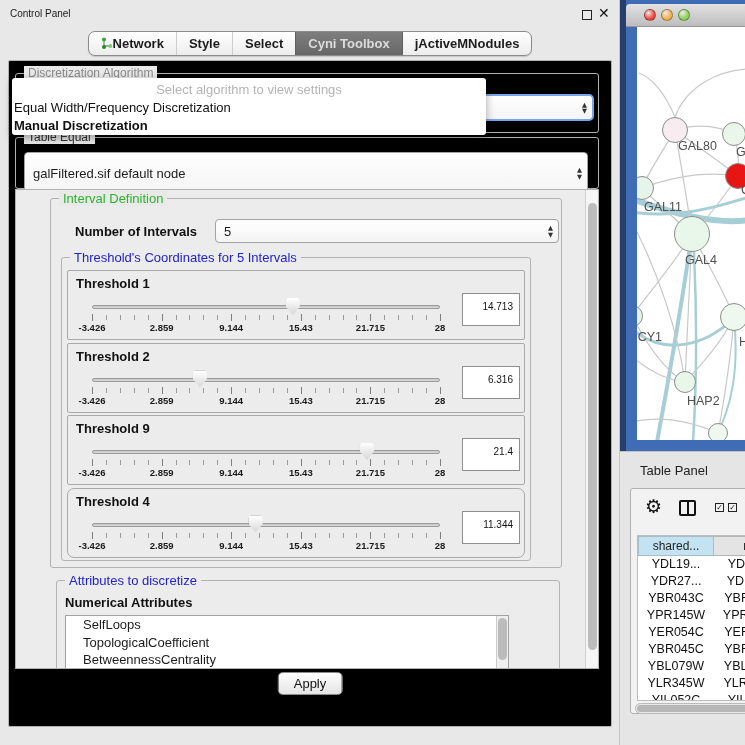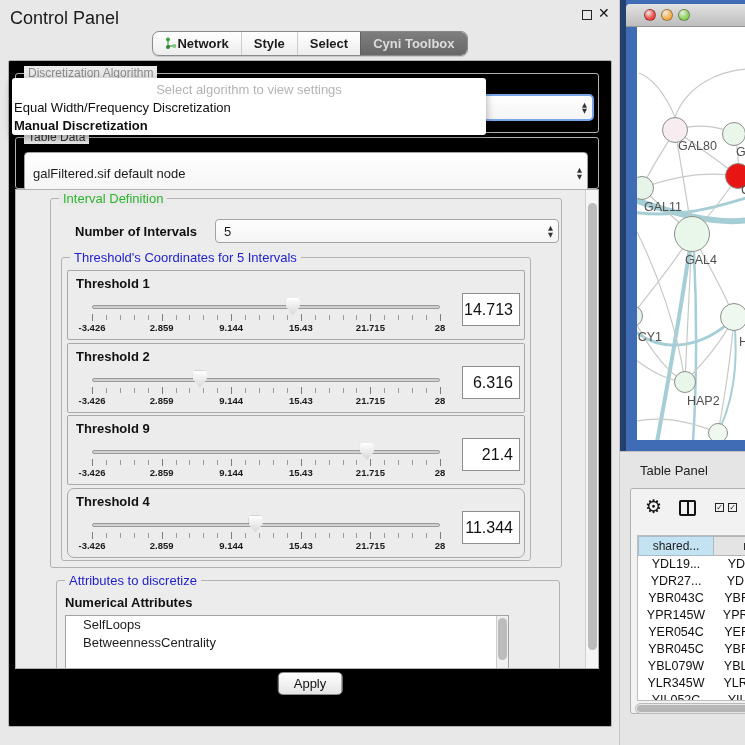--- a/index.html
+++ b/index.html
@@ -2,21 +2,21 @@
 <html><head>
 <meta charset="utf-8">
 <style>
   html,body{margin:0;padding:0;background:#e4e4e4;}
   *{box-sizing:border-box;}
   #stage{position:relative;width:745px;height:745px;overflow:hidden;
          font-family:"Liberation Sans",sans-serif;background:#e4e4e4;}
 
   
   #control-panel{position:absolute;left:0;top:0;width:620px;height:745px;background:#e8e8e8;border-right:1px solid #c6c6c6;}
-  #cp-title{position:absolute;left:10px;top:8px;font-size:18px;color:#1a1a1a;}
+  #cp-title{position:absolute;left:10px;top:8px;font-size:10px;color:#1a1a1a;}
   #float-btn{position:absolute;left:582px;top:10px;width:10px;height:10px;border:1.5px solid #222;background:#e8e8e8;}
   #close-btn{position:absolute;left:598px;top:5px;font-size:14px;font-weight:bold;color:#111;font-family:"DejaVu Sans",sans-serif;}
 
   .seg-bar{display:inline-flex;border:1px solid #8b8b8b;border-radius:7px;overflow:hidden;height:25px;background:linear-gradient(#ffffff,#ededed);box-shadow:0 1px 1px rgba(0,0,0,.15);}
   .seg{padding:0 12px;display:flex;align-items:center;font-size:13px;font-weight:600;color:#1c1c1c;border-left:1px solid #cdcdcd;white-space:nowrap;}
   .seg:first-child{border-left:none;}
   .seg.sel{background:linear-gradient(#7e7e7e,#676767);color:#dcdcdc;border-left-color:#5f5f5f;}
   .seg.sel + .seg{border-left-color:#5f5f5f;}
   #top-tabs{position:absolute;left:0;top:31px;width:620px;display:flex;justify-content:center;}
   #bottom-tabs{position:absolute;left:0;top:642px;width:100%;display:flex;justify-content:center;z-index:5;}
@@ -47,21 +47,21 @@
 
   
   .trow{position:absolute;left:5px;width:458px;height:70px;border:1px solid #a9a9a9;background:#ececec;border-radius:2px;}
   .trow-title{position:absolute;left:8px;top:5px;font-size:13px;font-weight:bold;color:#111;}
   .slider{position:absolute;left:24px;top:34px;width:348px;height:30px;}
   .track{position:absolute;left:0;top:0;width:348px;height:4px;background:linear-gradient(#c6c6c6,#dadada);border:1px solid #9b9b9b;border-radius:3px;}
   .thumb{position:absolute;top:-7px;width:14px;height:17px;background:linear-gradient(#ffffff,#d6d6d6);clip-path:polygon(12% 0,88% 0,100% 14%,100% 52%,50% 100%,0 52%,0 14%);filter:drop-shadow(0 0 1px rgba(60,60,60,.8));}
   .ticks{position:absolute;left:0;top:10px;width:348px;height:5px;background:repeating-linear-gradient(to right,#9a9a9a 0,#9a9a9a 1px,transparent 1px,transparent 4%);}
   .majtick{position:absolute;top:9px;width:1px;height:7px;background:#7e7e7e;}
   .ticklabel{position:absolute;top:17px;transform:translateX(-50%);font-size:9.5px;font-weight:600;color:#1a1a1a;white-space:nowrap;}
-  .valbox{position:absolute;left:394px;top:22px;width:58px;height:33px;background:#fff;border:1px solid #8f8f8f;font-size:16px;color:#111;text-align:right;padding:7px 6px 13px 0;}
+  .valbox{position:absolute;left:394px;top:22px;width:58px;height:33px;background:#fff;border:1px solid #8f8f8f;font-size:10px;color:#111;text-align:right;padding:7px 6px 13px 0;}
 
   
   #attr-list{position:absolute;left:8px;top:34px;width:444px;height:54px;background:#fff;border:1px solid #a2a2a2;overflow:hidden;}
   #attr-list .item{font-size:13px;color:#1c1c1c;line-height:17.5px;padding-left:17px;white-space:nowrap;}
   #attr-vscroll{position:absolute;right:0;top:0;width:12px;height:100%;background:#f0f0f0;border-left:1px solid #ccc;}
   #attr-vscroll .thumbv{left:1px;top:2px;height:42px;}
 
   #apply-btn{position:absolute;left:50%;transform:translateX(-50%);top:611px;padding:3px 15px;font-size:13px;color:#111;background:linear-gradient(#ffffff,#e4e4e4);border:1px solid #8d8d8d;border-radius:5px;font-family:"Liberation Sans",sans-serif;}
 
   
@@ -117,38 +117,41 @@
           </div>
           <div class="seg">
             <span>Style</span>
           </div>
           <div class="seg">
             <span>Select</span>
           </div>
           <div class="seg sel">
             <span>Cyni Toolbox</span>
           </div>
+          <div class="seg">
+            <span>jActiveMNodules</span>
+          </div>
         </div>
       </div>
 
     <div id="main-box">
 
       <div class="group" id="algo-group" style="left:6px;top:12px;width:584px;height:60px;">
         <span class="glabel gray">Discretization Algorithm</span>
         <div class="combo focusring" style="left:6px;top:20px;width:572px;height:27px;">
           <span class="ctext ghost">Select algorithm to view settings</span>
           <span class="stepper">
               <span>▲</span>
               <span>▼</span>
             </span>
         </div>
       </div>
 
       <div class="group" id="tabledata-group" style="left:6px;top:76px;width:584px;height:52px;">
-        <span class="glabel">Table Data</span>
+        <span class="glabel">Table Equal</span>
         <div class="combo" style="left:8px;top:14px;width:564px;height:42px;">
           <span class="ctext">galFiltered.sif default node</span>
           <span class="stepper">
               <span>▲</span>
               <span>▼</span>
             </span>
         </div>
       </div>
 
       <div id="scroll-panel">
@@ -255,20 +258,21 @@
 </div>
           </div>
         </div>
 
         <div class="group" id="attr-group" style="left:40px;top:390px;width:504px;height:116px;">
           <span class="glabel blue" style="background:#ececec;">Attributes to discretize</span>
           <div style="position:absolute;left:8px;top:14px;font-size:13px;font-weight:bold;color:#111;">Numerical Attributes</div>
           <div id="attr-list">
             <div id="attr-items">
                 <div class="item">SelfLoops</div>
+                <div class="item">TopologicalCoefficient</div>
                 <div class="item">BetweennessCentrality</div>
               </div>
             <div class="vscroll" id="attr-vscroll">
                 <div class="thumbv" style="top:2px;height:42px;"></div>
               </div>
           </div>
         </div>
 
         <div class="vscroll">
             <div class="thumbv" style="top:13px;height:447px;"></div>

